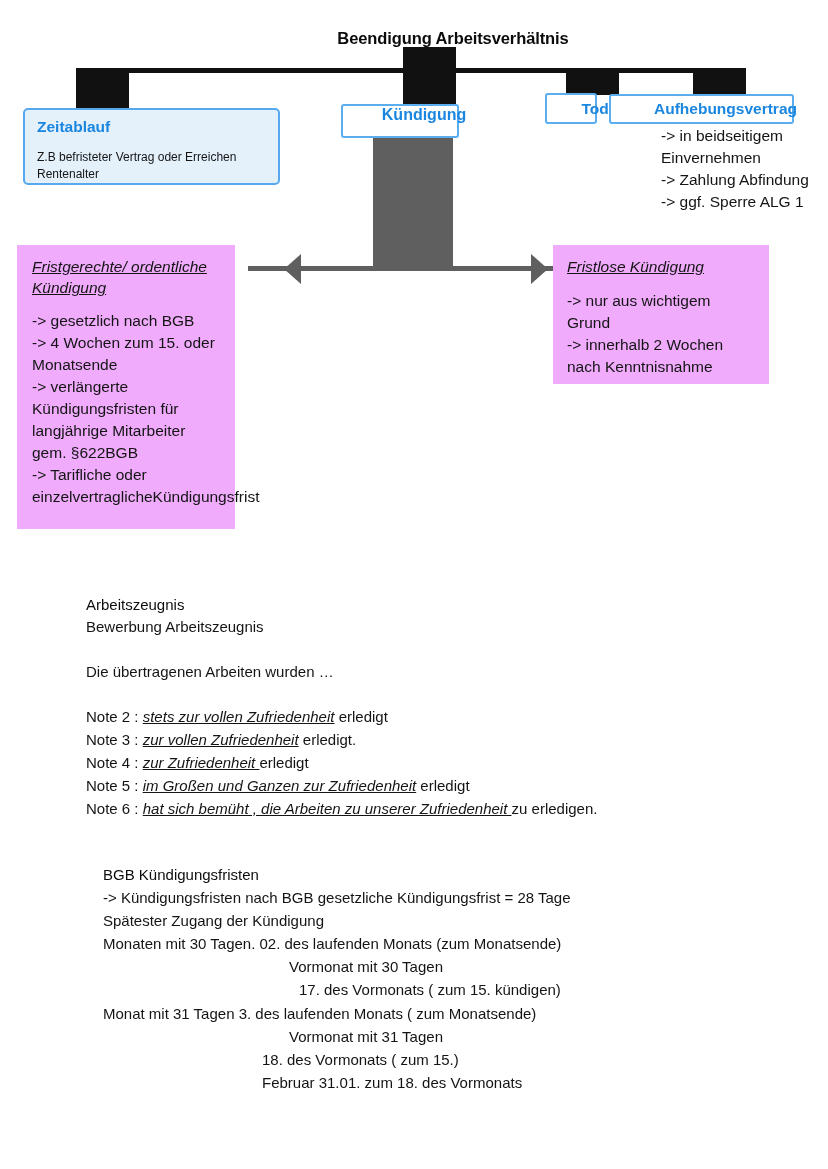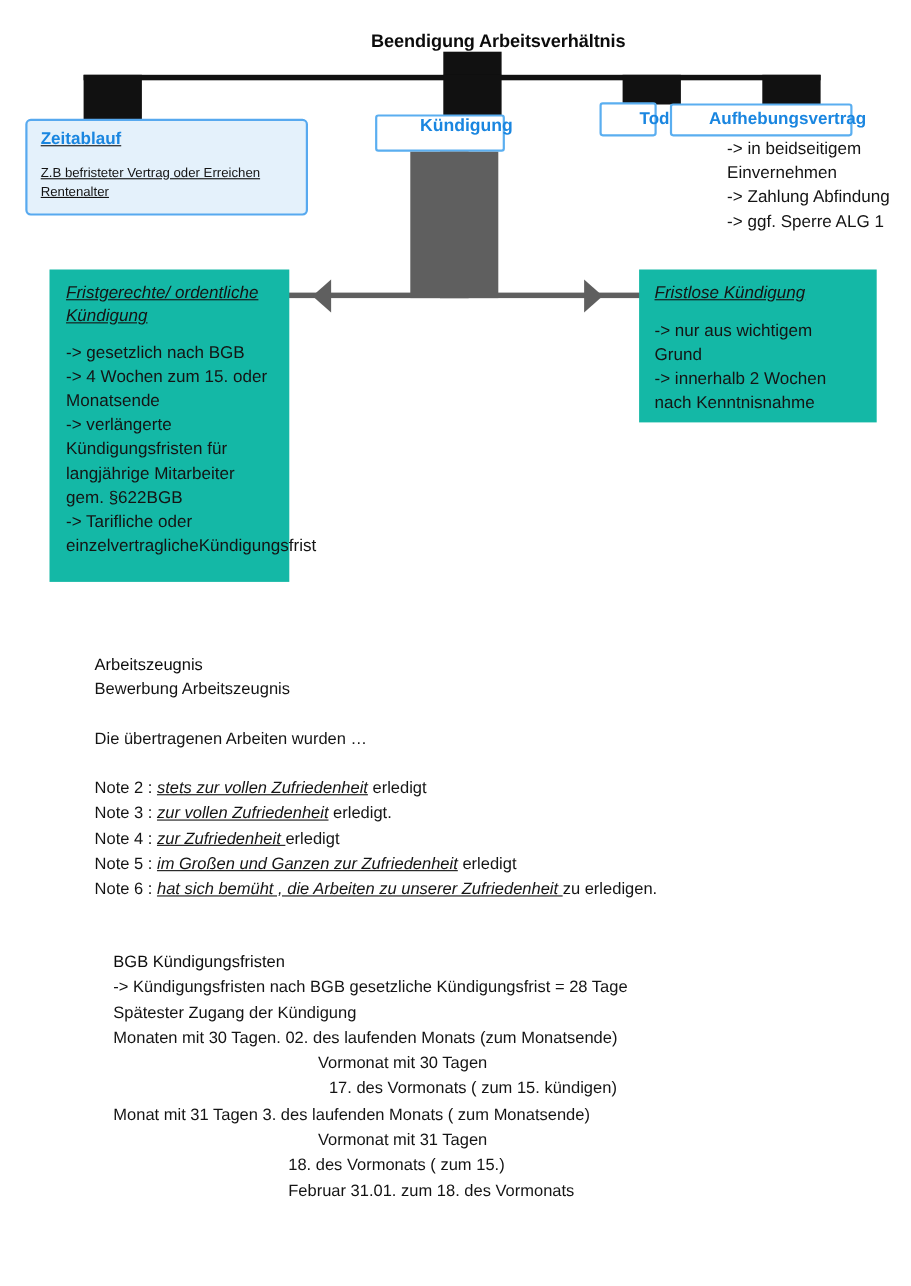--- a/index.html
+++ b/index.html
@@ -44,27 +44,26 @@
     border: 2px solid #5aaef0;
     border-radius: 3px;
   }
   .blue-head {
     color: #1a86e0;
     font-weight: bold;
   }
 
   #box-zeitablauf {
     left: 23px; top: 108px;
-    width: 257px; height: 88px;
+    width: 257px; height: 77px;
     background: #e4f1fb;
     border-color: #57a9ef;
     border-width: 2.5px;
     border-radius: 5px;
     padding: 8px 10px 0 12px;
-    text-decoration: underline;
   }
   #box-zeitablauf .blue-head { font-size: 15.5px; }
   #box-zeitablauf .body-text {
     font-size: 12px;
     color: #141414;
     line-height: 1.42;
     margin-top: 13px;
   }
 
   #box-kuendigung {
@@ -82,21 +81,21 @@
     width: 50px; height: 31px;
     background: #ffffff;
     display: flex;
     align-items: center;
     justify-content: center;
   }
   #box-tod .blue-head { font-size: 15.5px; }
 
   #box-aufhebungsvertrag {
     left: 609px; top: 94px;
-    width: 166px; height: 30px;
+    width: 185px; height: 30px;
     background: #ffffff;
     display: flex;
     align-items: center;
     justify-content: center;
     text-align: right;
   }
   #box-aufhebungsvertrag .blue-head { font-size: 15.5px; }
 
   #aufhebung-notes {
     left: 613px; top: 125px;
@@ -122,23 +121,22 @@
   #arrow-right-head {
     left: 531px; top: 254px;
     width: 0; height: 0;
     border-top: 15px solid transparent;
     border-bottom: 15px solid transparent;
     border-left: 17px solid #5f5f5f;
   }
 
   
   .light-panel {
-    background: #14b8a6;
+    background: #f0abfc;
     box-sizing: border-box;
-    margin-left: 28px;
   }
   #panel-fristgerecht {
     left: 17px; top: 245px;
     width: 218px; height: 284px;
     padding: 11px 12px 0 15px;
   }
   #panel-fristlos {
     left: 553px; top: 245px;
     width: 216px; height: 139px;
     padding: 11px 12px 0 14px;

